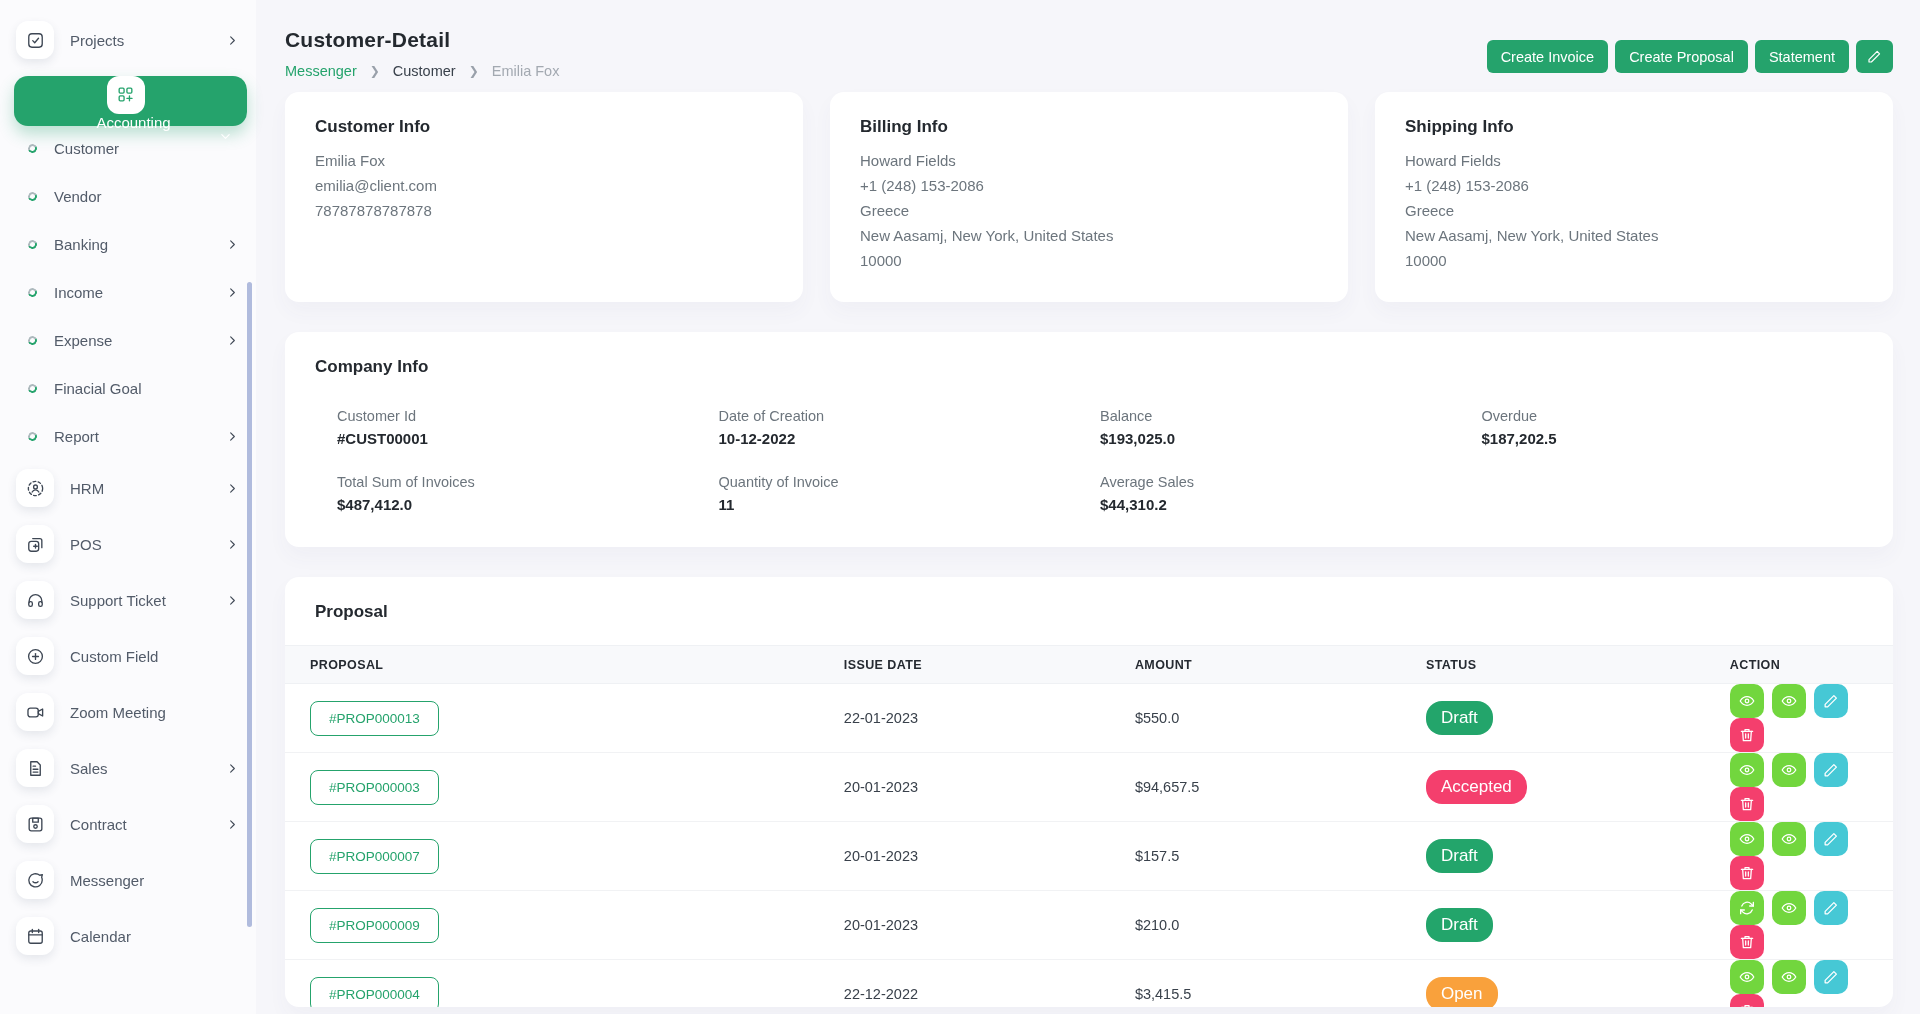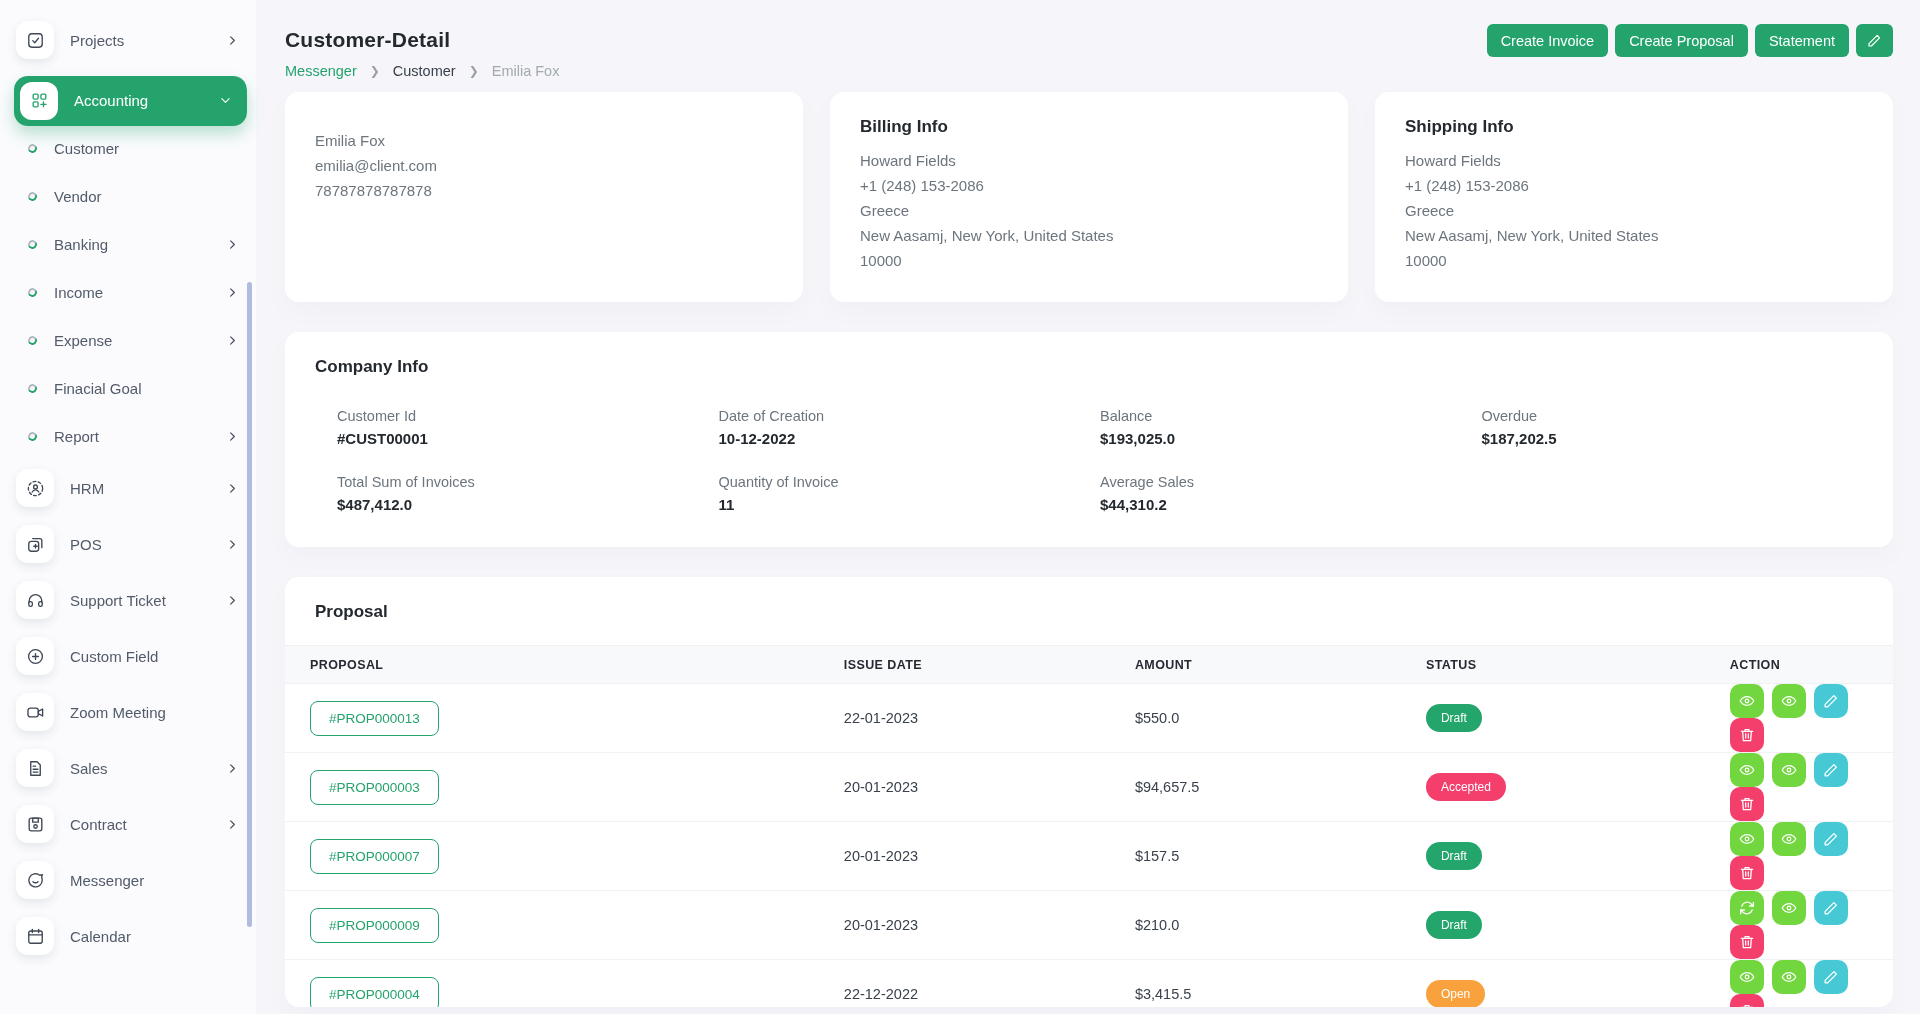--- a/index.html
+++ b/index.html
@@ -14,21 +14,21 @@
   .side-item .icon-box { width:38px; height:38px; border-radius:12px; background:#fff;
     box-shadow:0 4px 10px rgba(44,57,87,.10); display:flex; align-items:center;
     justify-content:center; color:#3e4754; flex:0 0 38px; }
   .side-item .icon-box svg { width:19px; height:19px; }
   .side-item .lbl { margin-left:16px; font-size:15px; color:#525b69; }
   .side-item .chev { margin-left:auto; color:#3e4754; display:flex; }
   .side-item .chev svg { width:11px; height:11px; }
   .side-item.active-pill { height:56px; padding:0; }
   .active-inner { display:flex; align-items:center; height:50px; margin:12px 9px 3px 14px;
     width:calc(100% - 23px); background:#25a36c; border-radius:14px; padding:0 16px 0 6px;
-    box-shadow:0 8px 16px rgba(37,163,108,.30); }
+    box-shadow:0 8px 16px rgba(37,163,108,.30);flex-direction:column; }
   .active-inner .icon-box { box-shadow:none; color:#25a36c; }
   .active-inner .lbl { color:#fff; }
   .active-inner .chev { color:#fff; }
   .side-sub { display:flex; align-items:center; height:48px; padding:0 18px 0 28px; cursor:pointer; }
   .side-sub .bullet { width:9px; height:9px; border-radius:50%; flex:0 0 9px;
     border:2px solid #b9c2c6; border-right-color:#2aa briefly; }
   .side-sub .bullet { border:2px solid #adb9bd; border-bottom-color:#25a36c; border-right-color:#25a36c; transform:rotate(20deg); }
   .side-sub .lbl { margin-left:17px; font-size:15px; color:#525b69; }
   .side-sub .chev { margin-left:auto; color:#3e4754; display:flex; }
   .side-sub .chev svg { width:11px; height:11px; }
@@ -37,21 +37,21 @@
 
   
   .main { position:absolute; left:256px; top:0; width:1664px; height:1014px; padding:0 27px 0 29px; }
   .page-head { position:relative; padding-top:28px; height:72px; }
   .page-title { font-size:21px; font-weight:bold; color:#24292f; letter-spacing:.2px; }
   .breadcrumb { display:flex; align-items:center; gap:13px; margin-top:11px; font-size:14.5px; }
   .breadcrumb .sep { color:#99a0aa; font-size:12px; }
   .bc-link { color:#25a36c; cursor:pointer; }
   .bc-mid { color:#39414b; cursor:pointer; }
   .bc-cur { color:#a3a9b1; }
-  .head-actions { position:absolute; right:0; top:24px; display:flex; gap:7px; }
+  .head-actions { position:absolute; right:0; top:40px; display:flex; gap:7px; }
   .btn-green { background:#25a36c; color:#fff; border:none; border-radius:6px;
     font-size:14.5px; font-family:inherit; padding:0 14px; height:33px; cursor:pointer; }
   .btn-icon { width:37px; display:flex; align-items:center; justify-content:center; }
   .btn-icon svg { width:15px; height:15px; }
 
   .card { background:#fff; border-radius:14px; box-shadow:0 10px 20px rgba(76,87,125,.04); }
   .info-row { display:flex; gap:27px; margin-top:20px; }
   .info-card { flex:1 1 0; height:210px; padding:25px 30px; }
   .card-title { font-size:17px; font-weight:bold; color:#24292f; }
   .info-lines { margin-top:13px; font-size:15px; color:#6c757d; line-height:21px; }
@@ -69,21 +69,21 @@
   .ptable col.c1{width:33.2%} .ptable col.c2{width:18.1%} .ptable col.c3{width:18.1%}
   .ptable col.c4{width:18.9%} .ptable col.c5{width:11.7%}
   .ptable thead th { background:#f8f9fb; border-top:1px solid #eff1f4; border-bottom:1px solid #eff1f4;
     height:38px; text-align:left; font-size:12.5px; color:#252a31; letter-spacing:.4px;
     padding-left:25px; font-weight:bold; }
   .ptable tbody td { height:65px; border-bottom:1px solid #f1f2f4; padding-left:25px;
     font-size:14.5px; color:#39414b; }
   .prop-pill { display:inline-block; border:1px solid #25a36c; color:#25a36c; background:#fff;
     border-radius:8px; padding:9px 18px; font-size:13.5px; cursor:pointer; }
   .status-badge { display:inline-block; color:#fff; border-radius:16px; padding:7px 15px;
-    font-size:12px; }
+    font-size:17px; }
   .act-btn { display:inline-flex; width:34px; height:34px; border-radius:10px; margin-right:8px;
     align-items:center; justify-content:center; color:#fff; cursor:pointer; }
   .act-btn svg { width:16px; height:16px; }
 </style>
 </head>
 <body>
 
 <nav class="sidebar">
   <div id="side-items">
       <div class="side-item">
@@ -327,20 +327,21 @@
             <svg viewBox="0 0 24 24" fill="none" stroke="currentColor" stroke-width="1.9" stroke-linecap="round" stroke-linejoin="round">
               <path d="M16.3 3.9l3.8 3.8L7 20.8H3.2V17z"></path>
             </svg>
           </span>
         </button>
     </div>
   </div>
 
   <div class="info-row">
     <section class="card info-card">
+      <div class="card-title">Customer Info</div>
       <div class="info-lines">
           <div>Emilia Fox</div>
           <div>emilia@client.com</div>
           <div>78787878787878</div>
         </div>
     </section>
     <section class="card info-card">
       <div class="card-title">Billing Info</div>
       <div class="info-lines">
           <div>Howard Fields</div>

